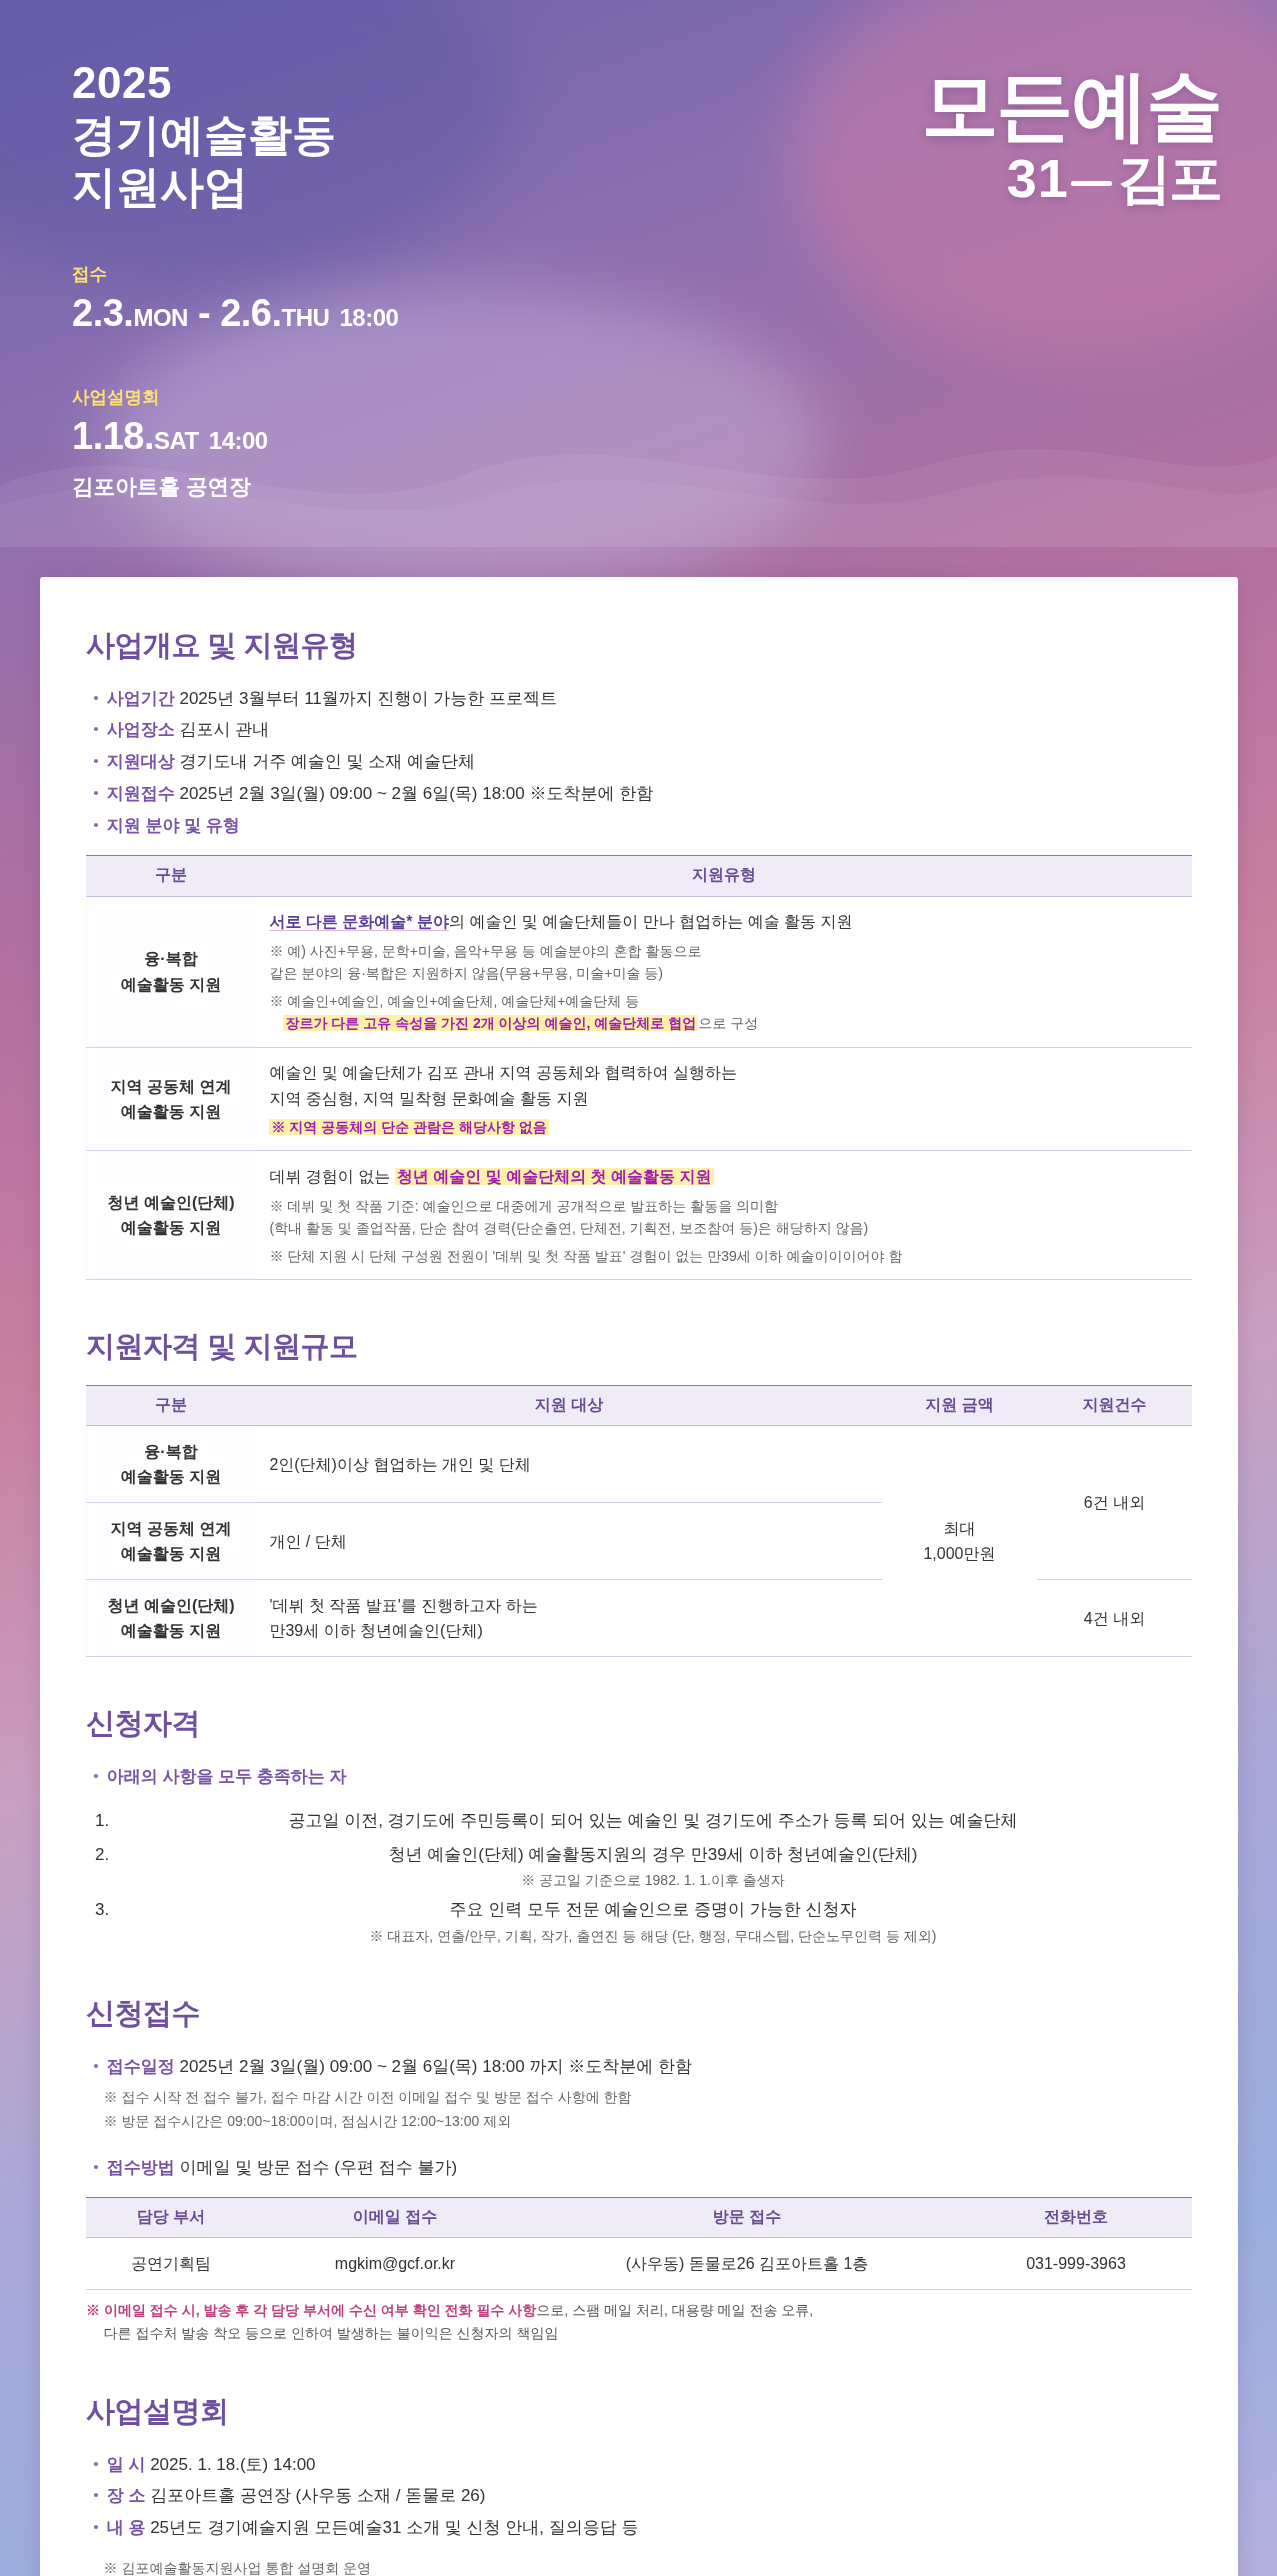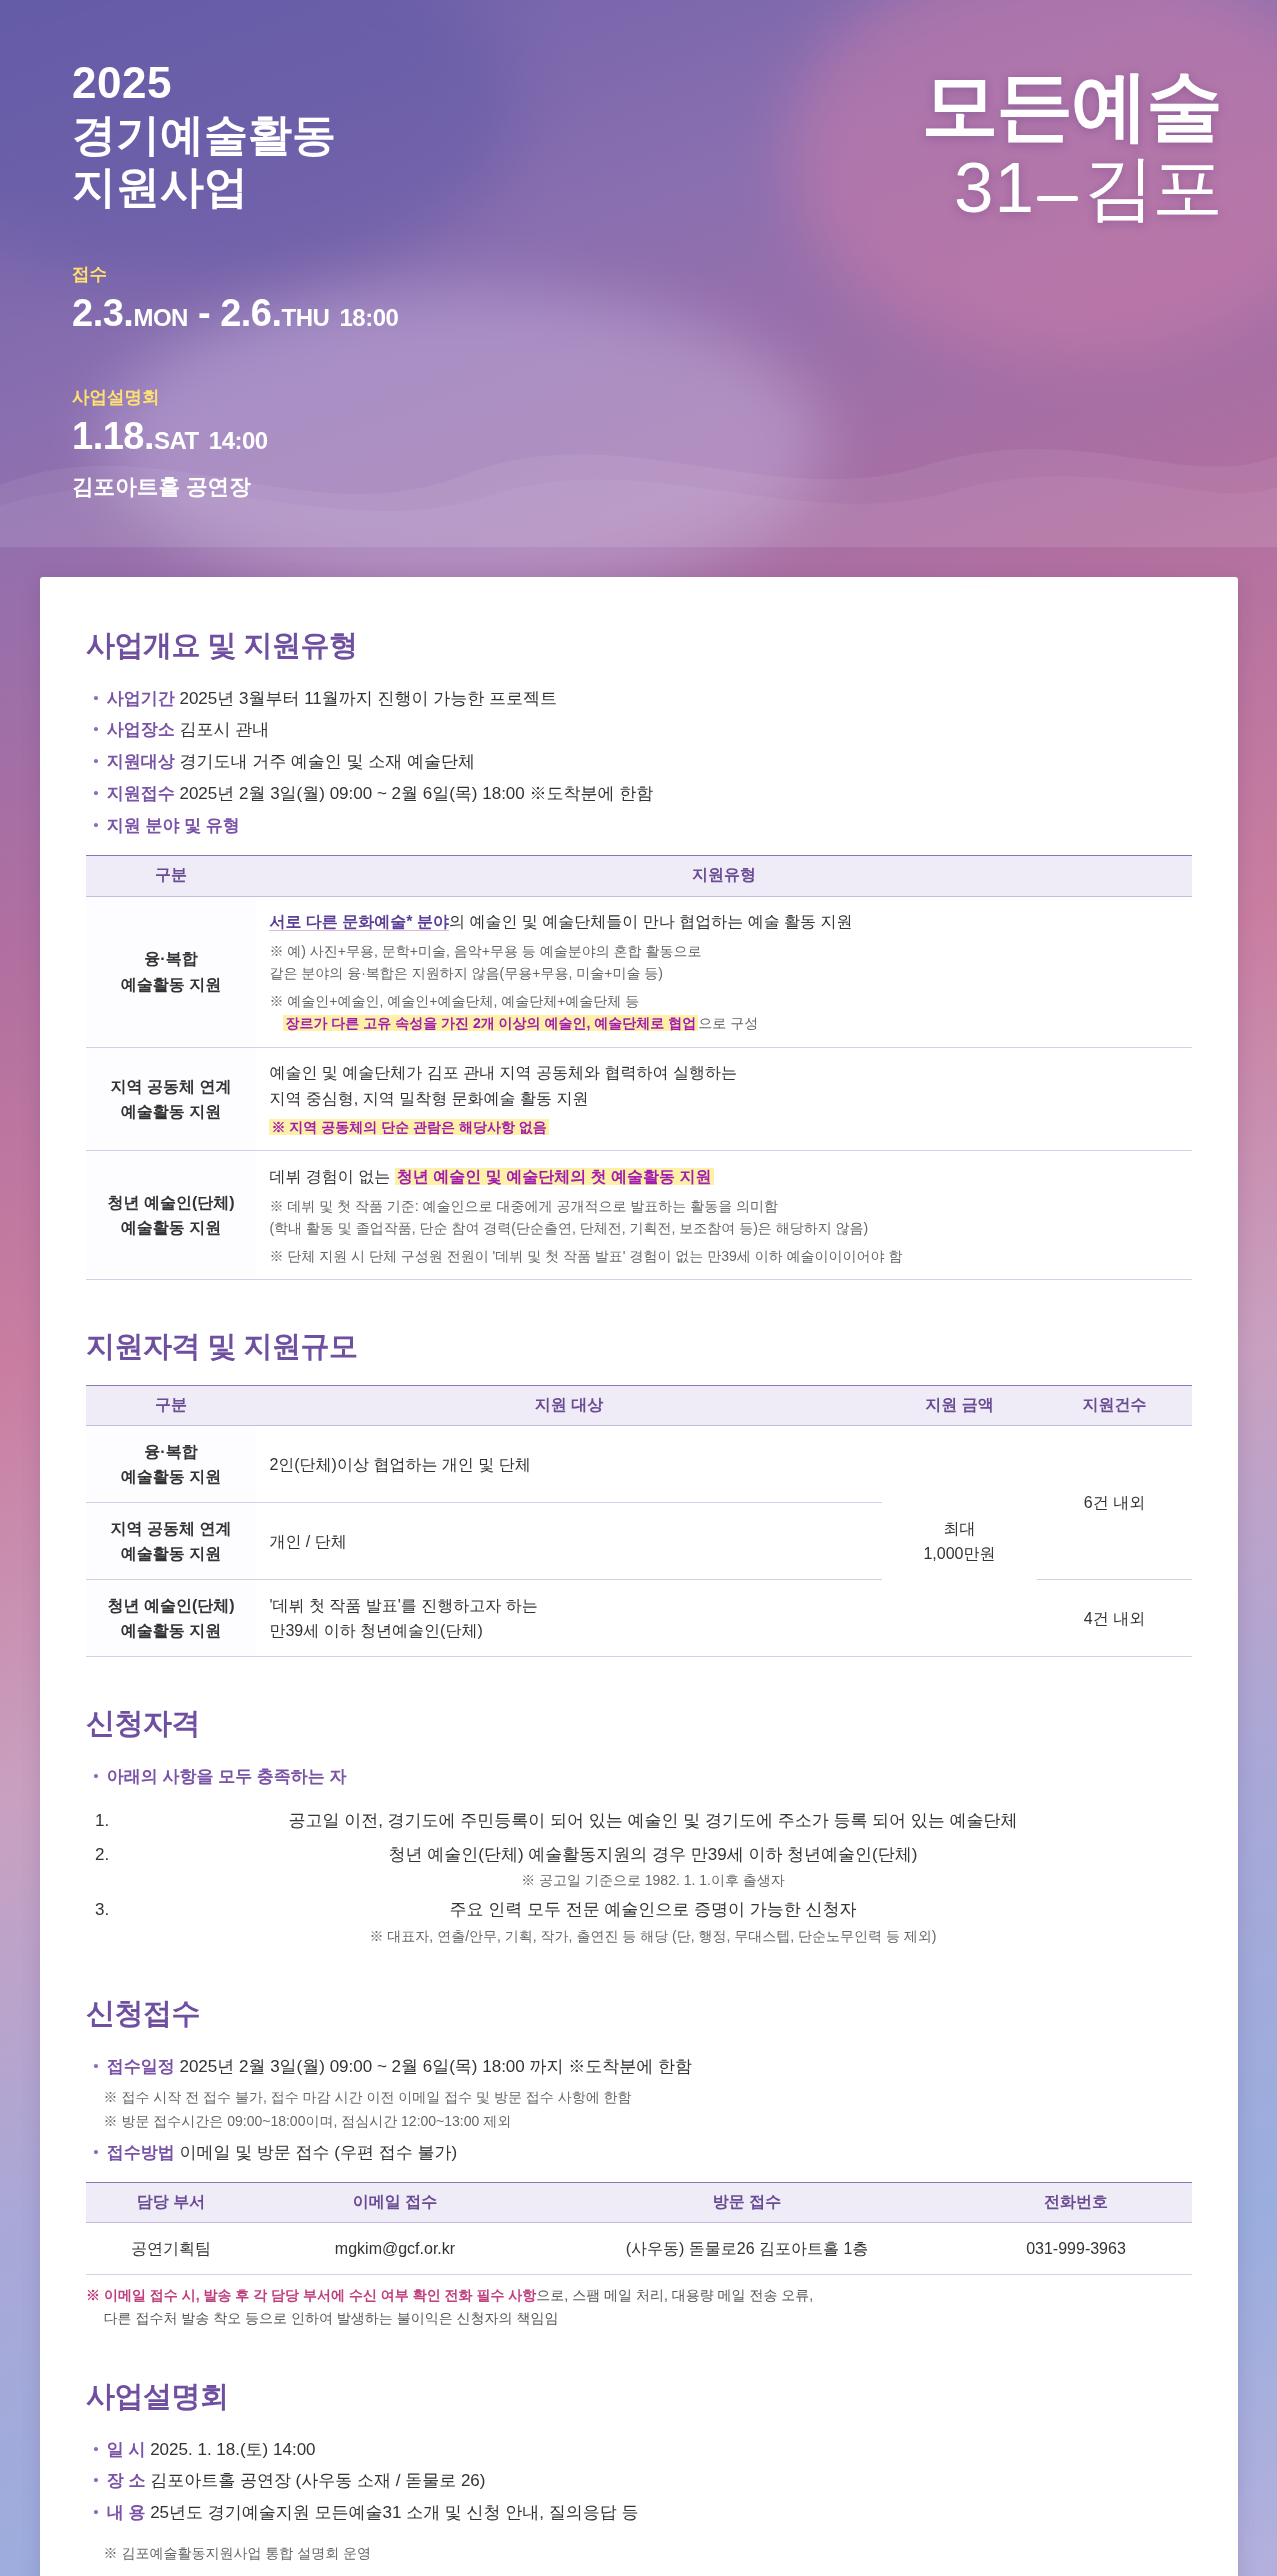--- a/index.html
+++ b/index.html
@@ -75,22 +75,22 @@
     text-shadow: 0 2.1px 9.3px rgba(90,50,120,.35);
   }
   .bigtitle .l1 {
     font-size: 77px;
     font-weight: bold;
     letter-spacing: -2.1px;
     line-height: 1.12;
     text-align: center;
   }
   .bigtitle .l2 {
-    font-size: 71px;
-    font-weight: normal;
+    font-size: 54px;
+    font-weight: bold;
     letter-spacing: -2.1px;
     line-height: 1.12;
   }
   .bigtitle .l2 .num { letter-spacing: 1px; }
   .bigtitle .l2 .bar {
     display: inline-block;
     width: 41px;
     height: 5.2px;
     background: #fff;
     vertical-align: 11.3px;
@@ -359,21 +359,21 @@
 
     <h2 class="sec sp">신청접수</h2>
     <ul class="bullets" style="margin-bottom:4.1px">
       <li>
         <span class="lbl">접수일정</span>
         <span>2025년 2월 3일(월) 09:00 ~ 2월 6일(목) 18:00 까지 ※도착분에 한함</span>
       </li>
     </ul>
     <div class="subnote">※ 접수 시작 전 접수 불가, 접수 마감 시간 이전 이메일 접수 및 방문 접수 사항에 한함</div>
     <div class="subnote">※ 방문 접수시간은 09:00~18:00이며, 점심시간 12:00~13:00 제외</div>
-    <ul class="bullets" style="margin-top:5px">
+    <ul class="bullets" style="margin-top:20px">
       <li>
         <span class="lbl">접수방법</span>
         <span>이메일 및 방문 접수 (우편 접수 불가)</span>
       </li>
     </ul>
 
     <table class="tb">
       <thead>
         <tr>
           <th style="width:170px">담당 부서</th>

